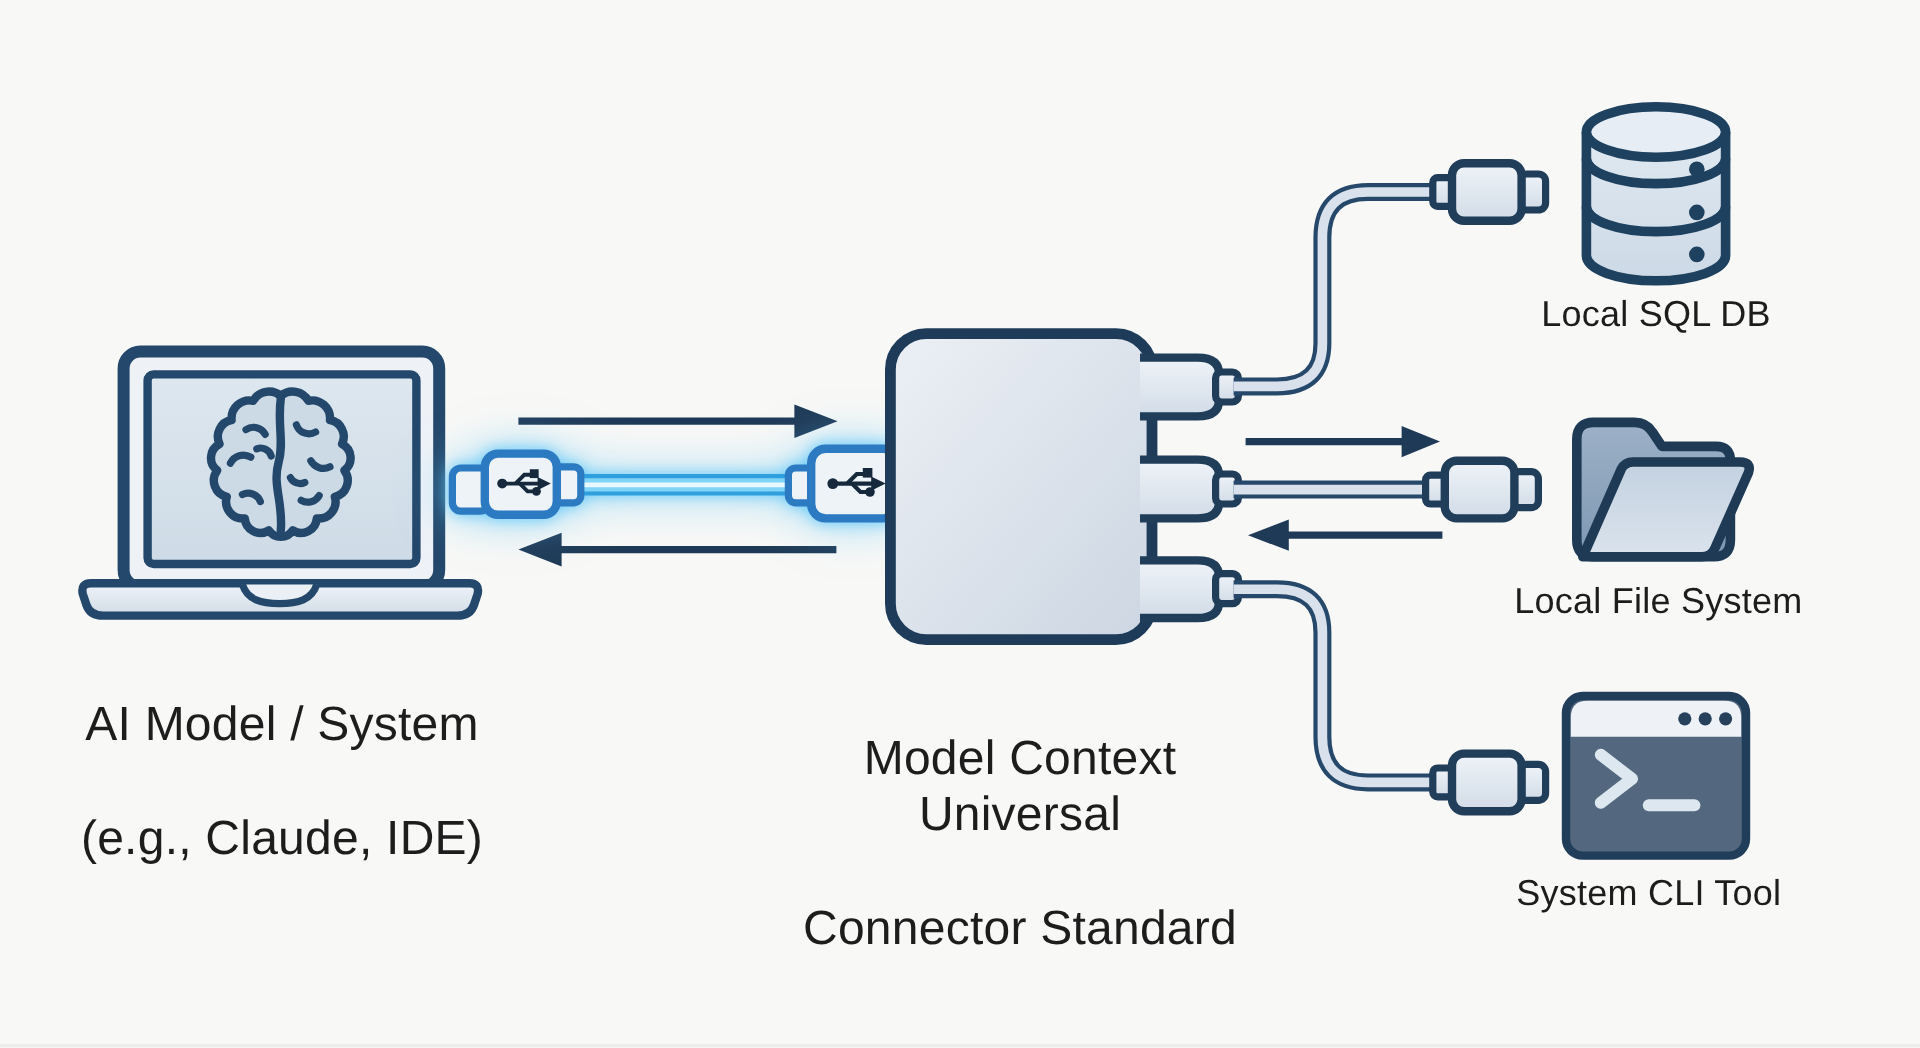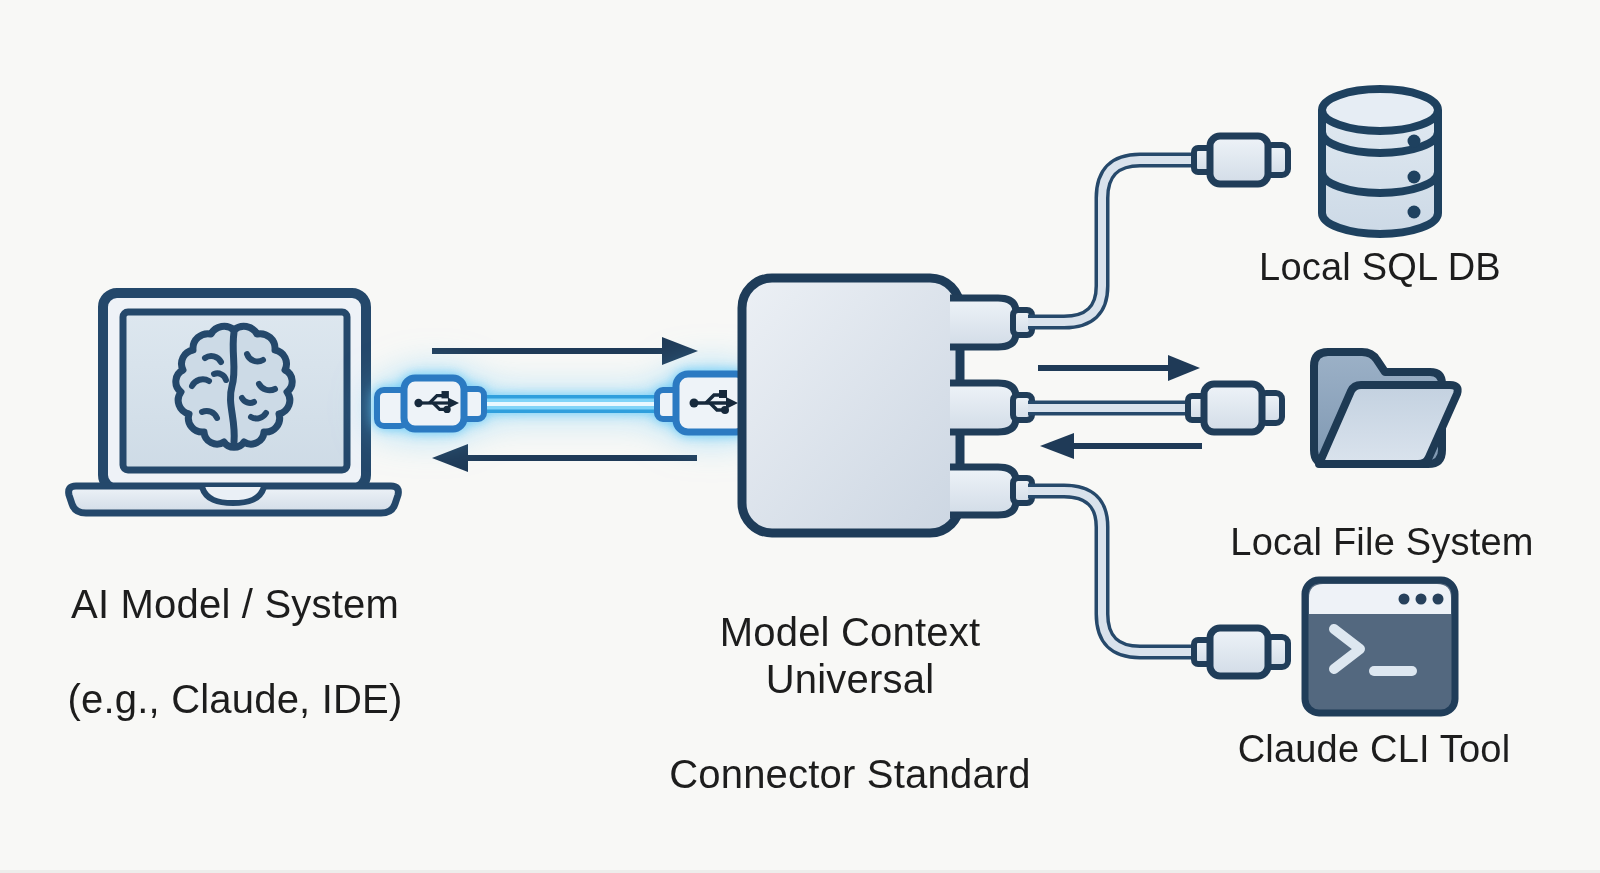--- a/index.html
+++ b/index.html
@@ -9,21 +9,21 @@
     font-family:"Liberation Sans", sans-serif;
   }
   .stage{position:absolute;left:0;top:0;width:1600px;height:873px;}
   svg{position:absolute;left:0;top:0;}
   .label{
     position:absolute;text-align:center;color:#1d1d1d;
     font-weight:500;letter-spacing:0.2px;line-height:1.18;
     white-space:pre-line;
   }
   .label-lg{font-size:40px;}
-  .label-md{font-size:38px;}
+  .label-md{font-size:30px;}
   .glow{
     filter:drop-shadow(0 0 6px rgba(96,199,247,.95)) drop-shadow(0 0 18px rgba(96,199,247,.55));
   }
   .bottom-artifact{
     position:absolute;left:0;bottom:0;width:100%;height:3px;
     background:rgba(120,120,110,.08);
   }
 </style>
 </head>
 <body>
@@ -200,19 +200,19 @@
   <div>(e.g., Claude, IDE)</div>
 </div>
 
 <div class="label label-lg" style="left:640px;top:562px;width:420px;">
   <div>Model Context Universal</div>
   <div>Connector Standard</div>
 </div>
 
 <div class="label label-md" style="left:1230px;top:245px;width:300px;">Local SQL DB</div>
 
-<div class="label label-md" style="left:1212px;top:484px;width:340px;margin-top:36px;">Local File System</div>
-
-<div class="label label-md" style="left:1224px;top:727px;width:300px;">Claude CLI Tool</div>
+<div class="label label-md" style="left:1212px;top:484px;width:340px;">Local File System</div>
+
+<div class="label label-md" style="left:1224px;top:727px;width:300px;">System CLI Tool</div>
 
 <div class="bottom-artifact"></div>
 
 </div>
 
 </body></html>

